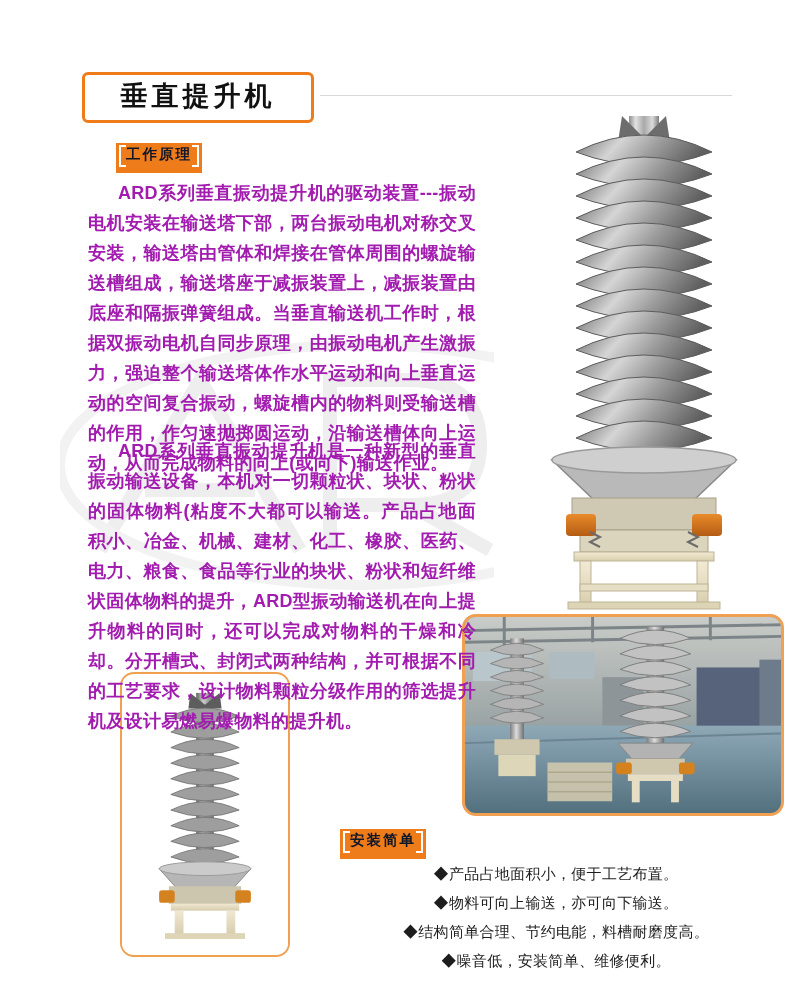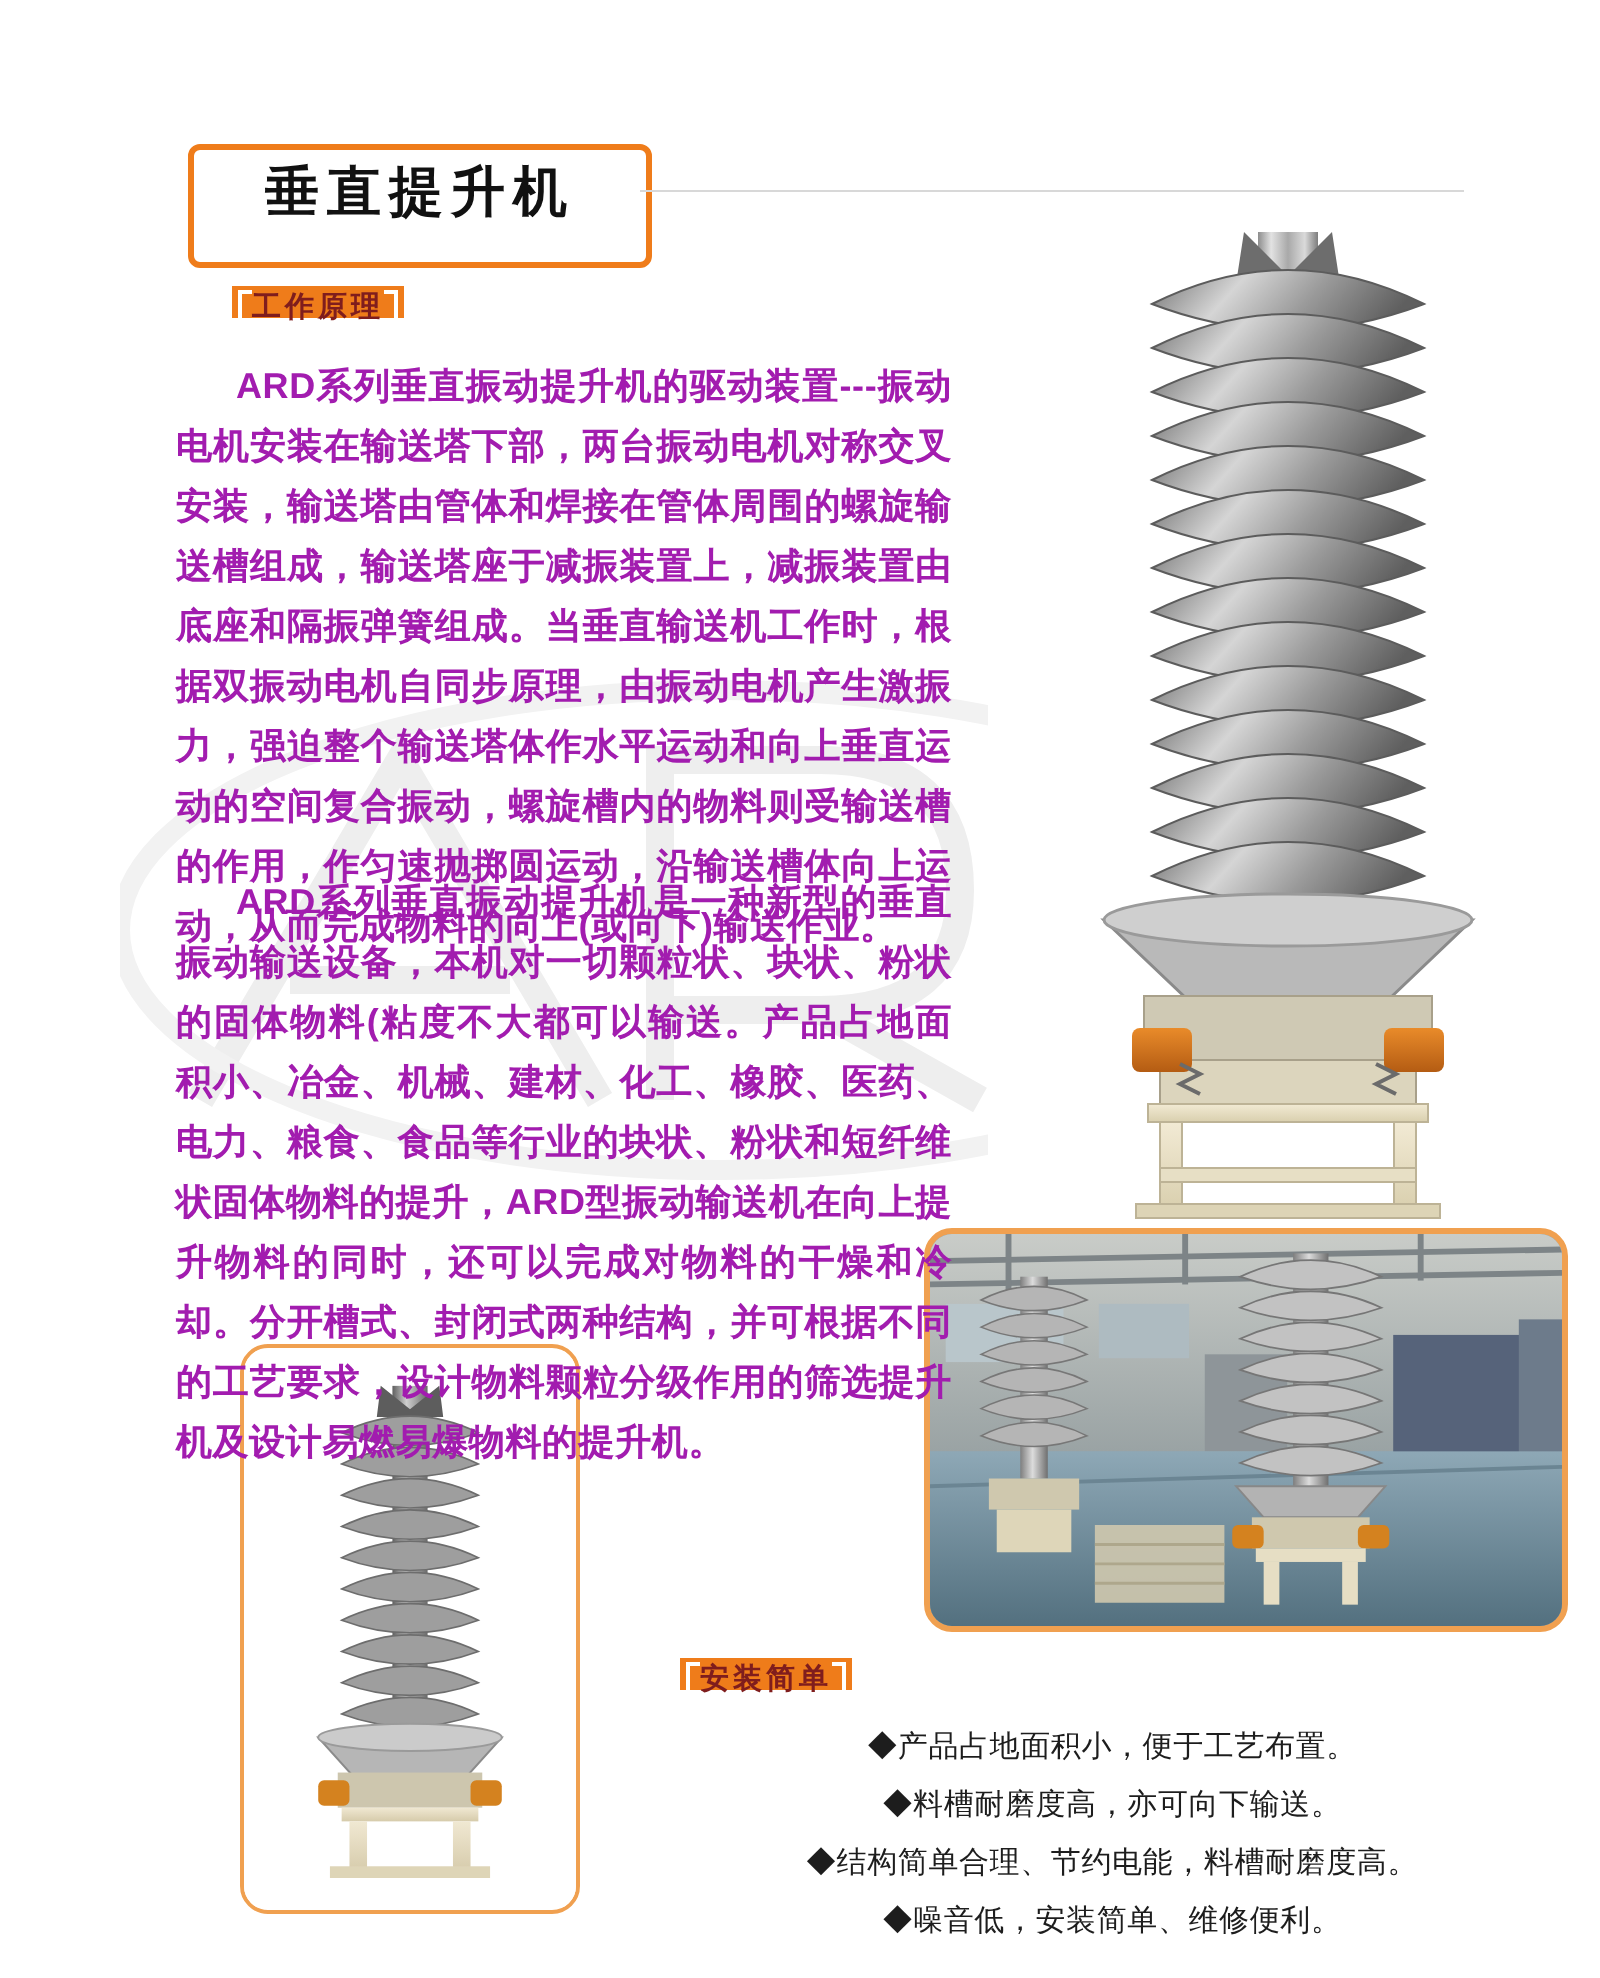--- a/index.html
+++ b/index.html
@@ -34,26 +34,25 @@
     left: 82px;
     top: 72px;
     width: 650px;
     height: 48px;
     z-index: 5;
   }
   .title-box {
     position: absolute;
     left: 0; top: 0;
     width: 232px;
-    height: 62px;
+    height: 51px;
     border: 3px solid #ef7c1a;
     border-radius: 6px;
     box-sizing: border-box;
     background: #ffffff;
-    margin-left: 12px;
   }
   .title-box .title-text {
     font-size: 27px;
     font-weight: bold;
     letter-spacing: 4px;
     color: #111;
     line-height: 40px;
     text-align: center;
     padding-top: 1px;
   }
@@ -62,23 +61,23 @@
     left: 238px;
     top: 23px;
     width: 412px;
     height: 1px;
     background: #d8d8d8;
   }
 
   
   .tag {
     position: absolute;
-    height: 16px;
+    height: 30px;
     background: #ef7c1a;
-    color: #7f1d1d;
+    color: #0f172a;
     font-size: 14.5px;
     font-weight: bold;
     letter-spacing: 2px;
     line-height: 22px;
     padding: 0 10px;
     z-index: 6;
     white-space: nowrap;
   }
   .tag::before, .tag::after {
     content: "";
@@ -186,21 +185,21 @@
 
 <div class="tag" id="tag-principle">工作原理</div>
 <div class="tag" id="tag-features">安装简单</div>
 
 <div class="para" id="para-1"><span class="indent"></span><span>ARD系列垂直振动提升机的驱动装置---振动电机安装在输送塔下部，两台振动电机对称交叉安装，输送塔由管体和焊接在管体周围的螺旋输送槽组成，输送塔座于减振装置上，减振装置由底座和隔振弹簧组成。当垂直输送机工作时，根据双振动电机自同步原理，由振动电机产生激振力，强迫整个输送塔体作水平运动和向上垂直运动的空间复合振动，螺旋槽内的物料则受输送槽的作用，作匀速抛掷圆运动，沿输送槽体向上运动，从而完成物料的向上(或向下)输送作业。</span></div>
 
 <div class="para" id="para-2"><span class="indent"></span><span>ARD系列垂直振动提升机是一种新型的垂直振动输送设备，本机对一切颗粒状、块状、粉状的固体物料(粘度不大都可以输送。产品占地面积小、冶金、机械、建材、化工、橡胶、医药、电力、粮食、食品等行业的块状、粉状和短纤维状固体物料的提升，ARD型振动输送机在向上提升物料的同时，还可以完成对物料的干燥和冷却。分开槽式、封闭式两种结构，并可根据不同的工艺要求，设计物料颗粒分级作用的筛选提升机及设计易燃易爆物料的提升机。</span></div>
 
 <div class="features">
   <div class="feature-item">◆产品占地面积小，便于工艺布置。</div>
-  <div class="feature-item">◆料槽耐磨度高，亦可向下输送。</div>
+  <div class="feature-item">◆物料可向上输送，亦可向下输送。</div>
   <div class="feature-item">◆结构简单合理、节约电能，料槽耐磨度高。</div>
   <div class="feature-item">◆噪音低，安装简单、维修便利。</div>
 </div>
 
 <div class="photo" id="photo-main">
   <svg viewBox="0 0 300 502" xmlns="http://www.w3.org/2000/svg" aria-hidden="true">
     <defs>
       <linearGradient id="steelV" x1="0" y1="0" x2="1" y2="0">
         <stop offset="0%" stop-color="#8d8d8d"></stop>
         <stop offset="22%" stop-color="#e2e2e2"></stop>

